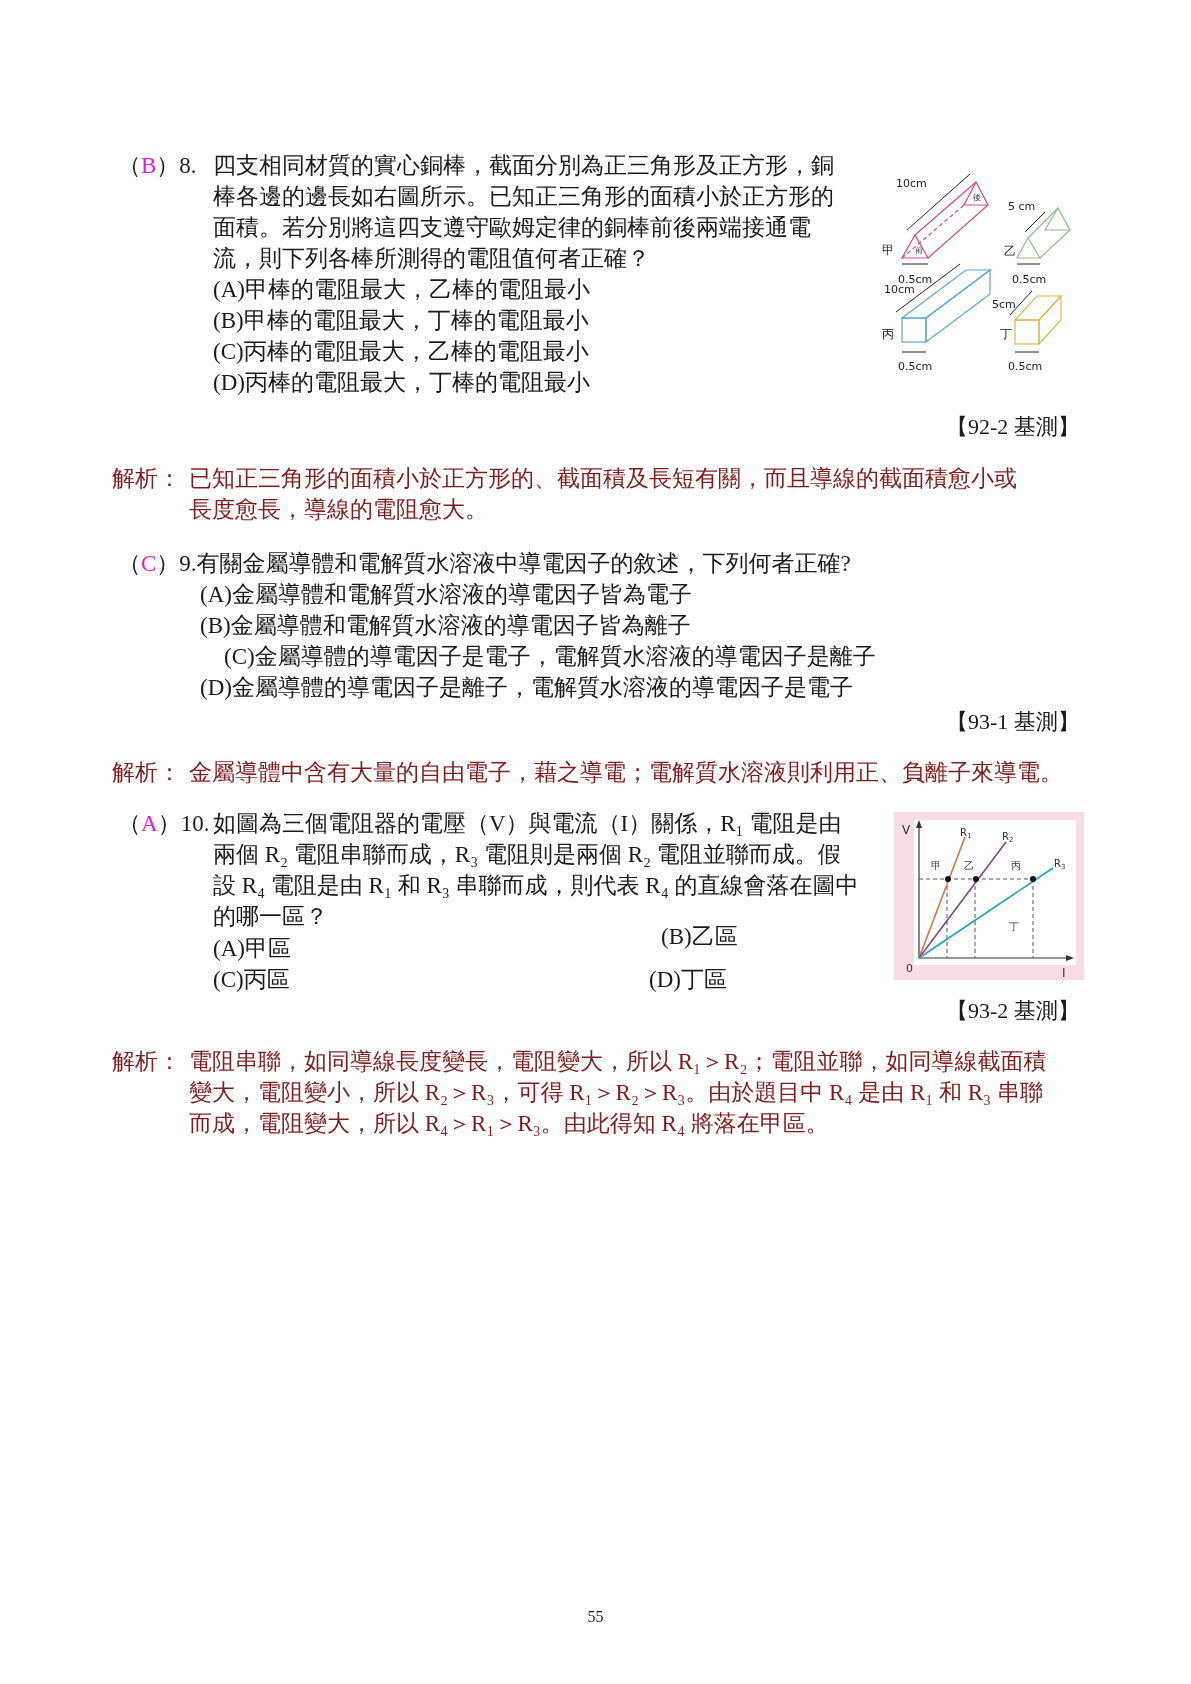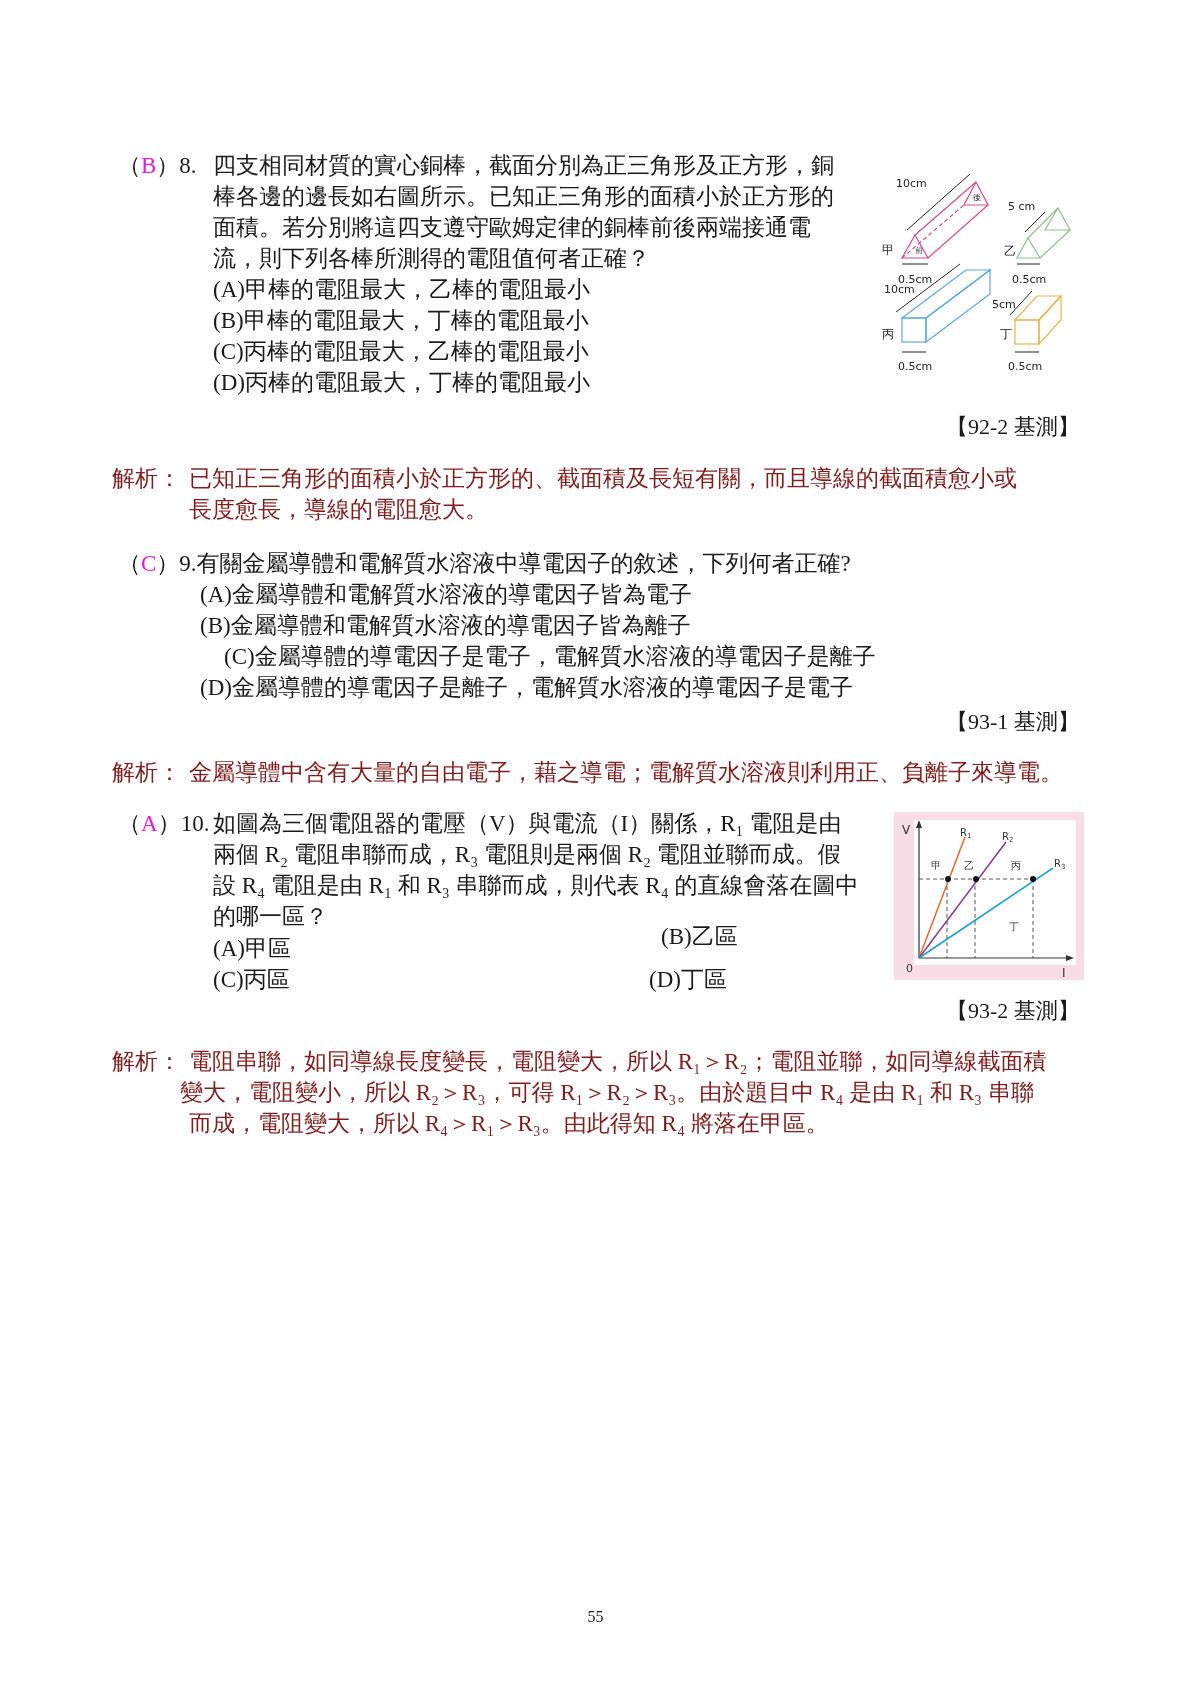--- a/index.html
+++ b/index.html
@@ -153,18 +153,18 @@
       <text x="37" y="57" font-size="10" fill="#333">甲</text>
       <text x="70" y="57" font-size="10" fill="#333">乙</text>
       <text x="117" y="57" font-size="10" fill="#333">丙</text>
       <text x="115" y="118" font-size="10" fill="#333">丁</text>
     </svg>
 
     <div class="src" style="left:946px; top:996px;">【93-2 基測】</div>
 
     <div class="line magenta" style="left:112px; top:1046px;">解析：</div>
     <div class="line magenta" style="left:189px; top:1046px;">電阻串聯，如同導線長度變長，電阻變大，所以 R₁＞R₂；電阻並聯，如同導線截面積</div>
-    <div class="line magenta" style="left:180px; top:1077px;">變大，電阻變小，所以 R₂＞R₃，可得 R₁＞R₂＞R₃。由於題目中 R₄ 是由 R₁ 和 R₃ 串聯</div>
+    <div class="line magenta" style="left:189px; top:1077px;">變大，電阻變小，所以 R₂＞R₃，可得 R₁＞R₂＞R₃。由於題目中 R₄ 是由 R₁ 和 R₃ 串聯</div>
     <div class="line magenta" style="left:189px; top:1108px;">而成，電阻變大，所以 R₄＞R₁＞R₃。由此得知 R₄ 將落在甲區。</div>
   </div>
 
   <div class="pagenum">55</div>
 </div>
 
 </body></html>

